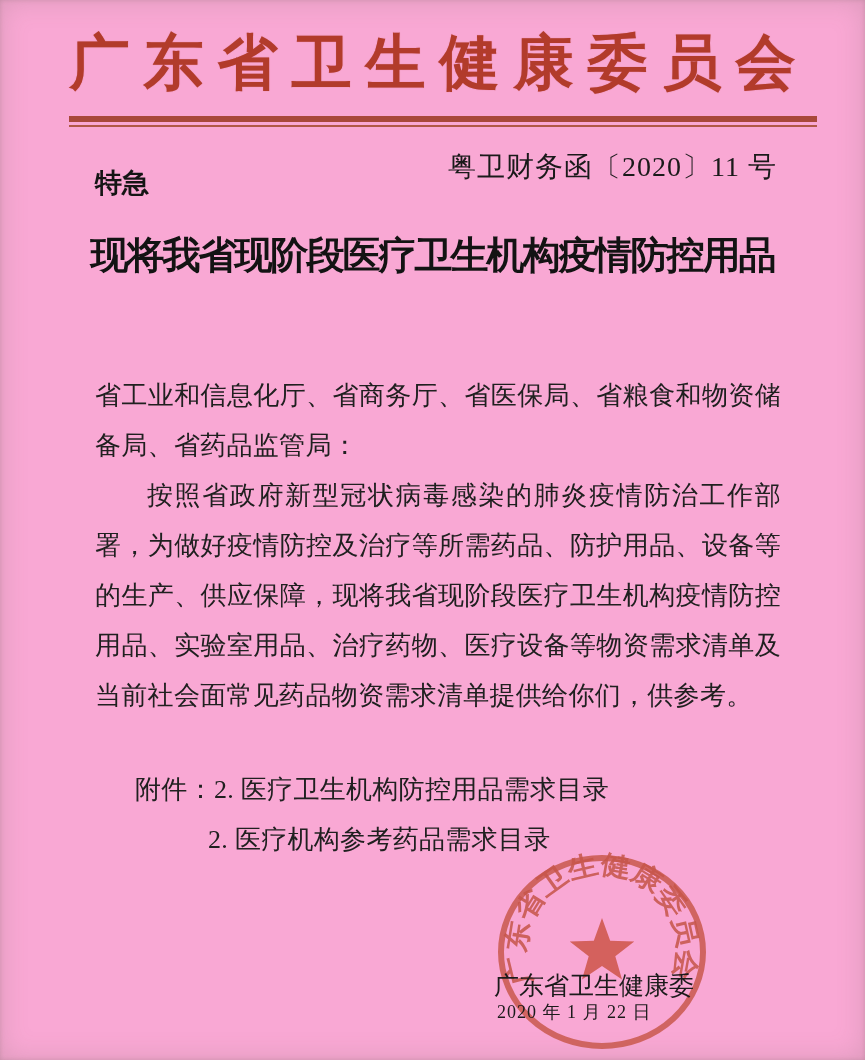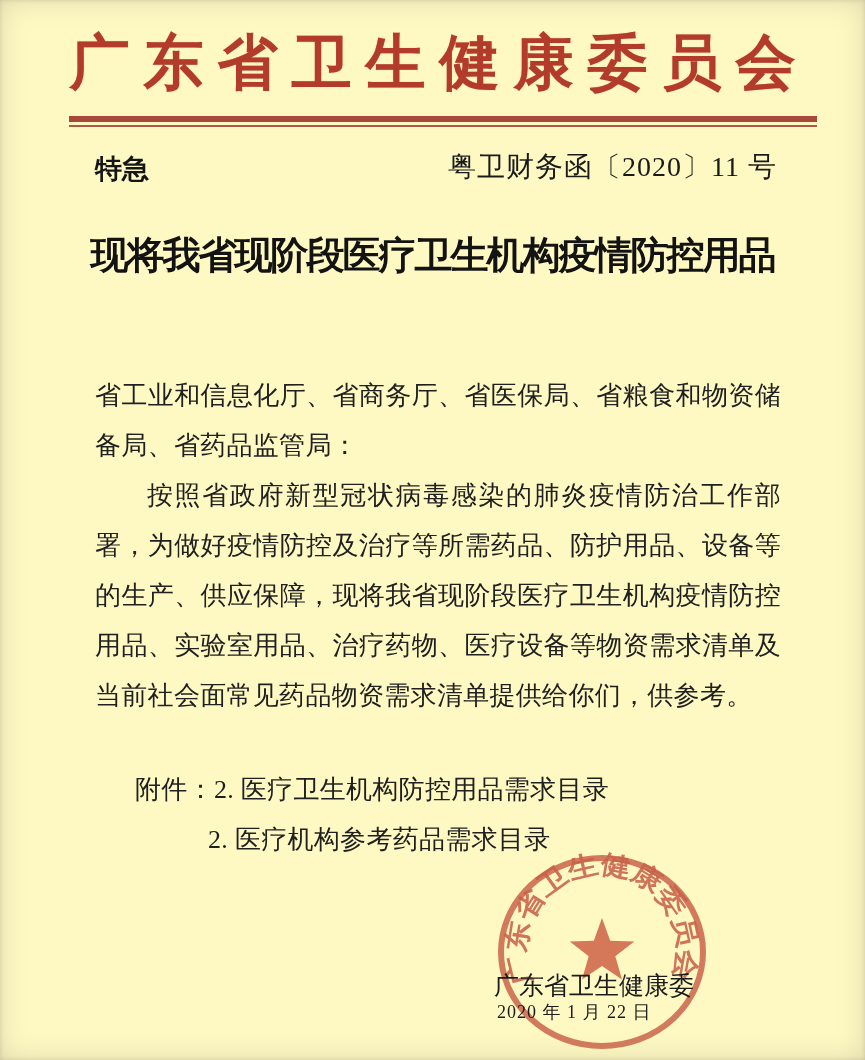--- a/index.html
+++ b/index.html
@@ -2,21 +2,21 @@
 <html><head>
 <meta charset="utf-8">
 <style>
   * { margin: 0; padding: 0; box-sizing: border-box; }
   html,body { background: #e9e7e4; }
   .page {
     position: relative;
     width: 865px;
     height: 1060px;
     margin: 0 auto;
-    background: #fef9c3;
+    background: #f9a8d4;
     overflow: hidden;
     font-family: "Liberation Serif", "DejaVu Serif", serif;
     color: #1f1f1f;
     box-shadow: inset 0 0 28px rgba(110,100,92,.22), inset 0 0 4px rgba(110,100,92,.25);
   }
   .letterhead {
     position: absolute;
     top: 30px; left: 0; right: 0;
     text-align: center;
     font-size: 60px;
@@ -35,21 +35,21 @@
     position: absolute;
     top: 148px; left: 95px; right: 88px;
     display: flex;
     justify-content: space-between;
     align-items: flex-start;
   }
   .urgency {
     font-family: "Liberation Sans", "DejaVu Sans", sans-serif;
     font-weight: 700;
     font-size: 27px;
-    margin-top: 3px;
+    margin-top: 17px;
     color: #151515;
   }
   .doc-number { font-size: 28px; letter-spacing: 1px; color: #1a1a1a; }
   .doc-title {
     position: absolute;
     top: 231px; left: 0; right: 0;
     text-align: center;
     font-size: 38px;
     font-weight: 700;
     line-height: 49px;

